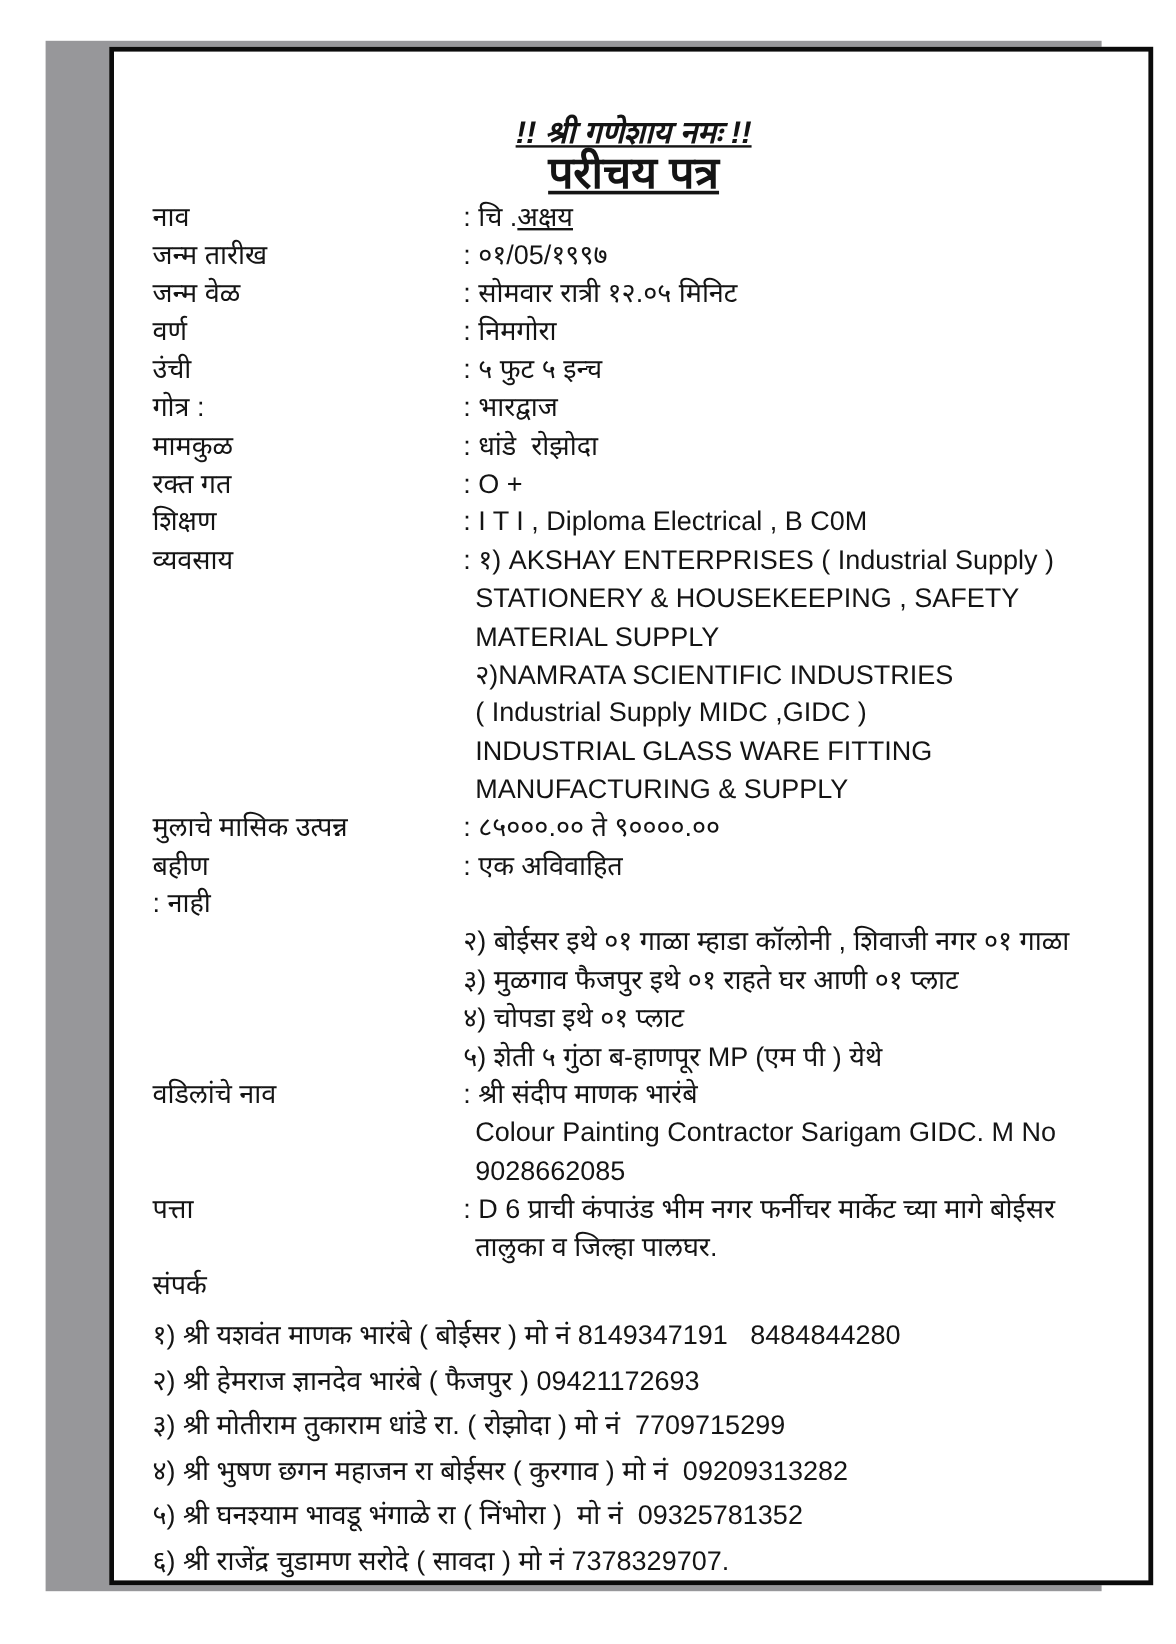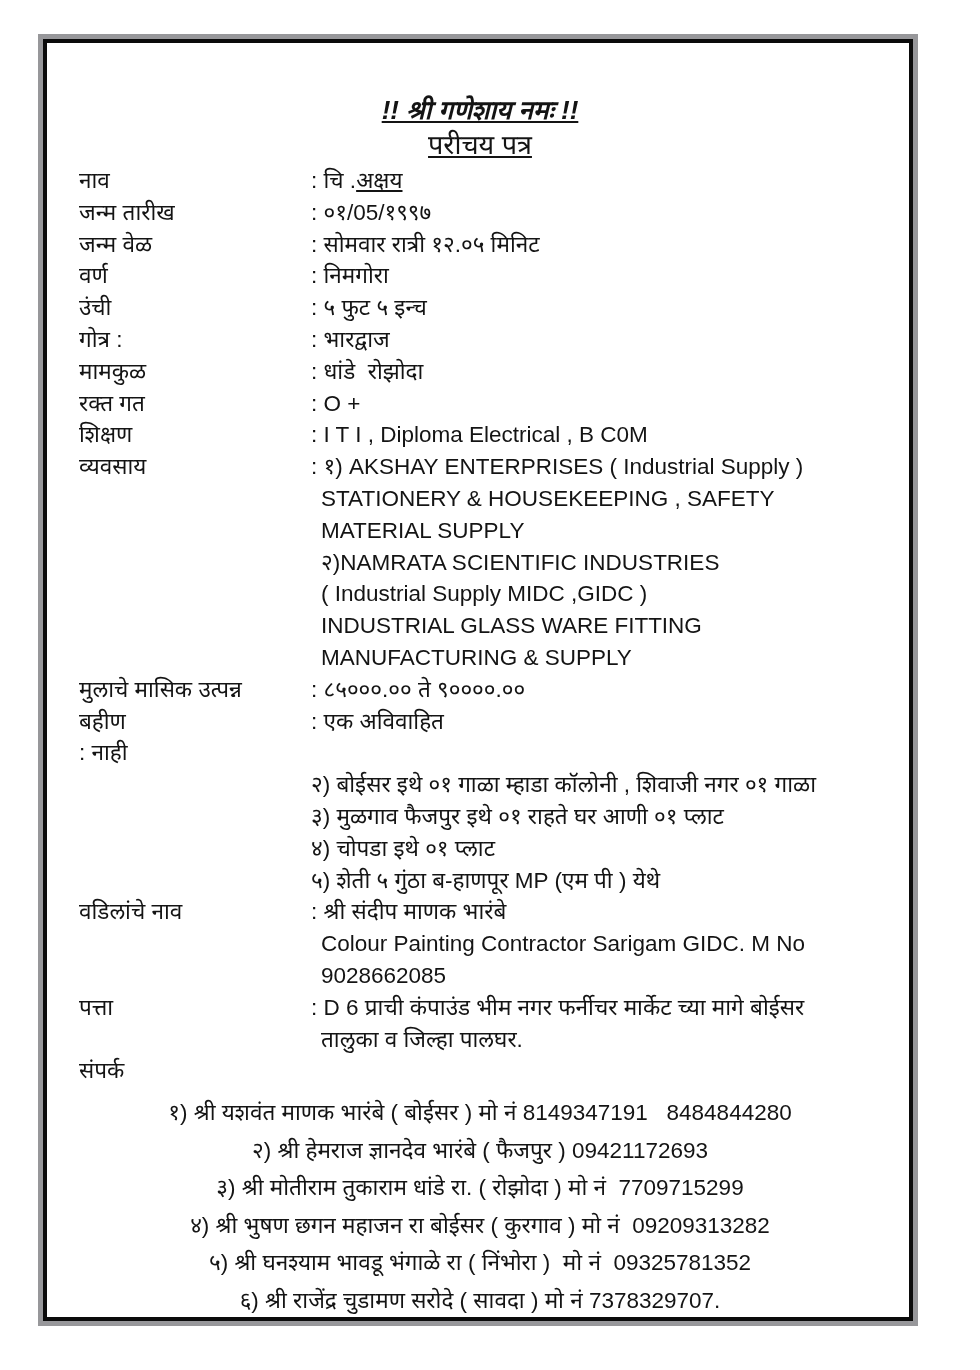--- a/index.html
+++ b/index.html
@@ -17,37 +17,38 @@
     background:#97979a;
     padding:5px;box-sizing:border-box;
   }
   .frame-inner{
     width:100%;height:100%;
     background:#ffffff;
     border:4px solid #0b0b0b;
     box-sizing:border-box;
     padding:50px 28px 0 32px;
     overflow:hidden;
+    margin-left:48px;
   }
   .titles{text-align:center;}
   .title1{
     font-size:26px;font-weight:bold;font-style:italic;
     text-decoration:underline;line-height:34px;
   }
   .title2{
-    font-size:27px;font-weight:normal;
+    font-size:37px;font-weight:bold;
     text-decoration:underline;line-height:36px;
   }
   .rows{margin-top:2px;}
-  .row{display:flex;line-height:31.8px;font-size:22.5px;}
+  .row{display:flex;line-height:31.8px;font-size:22.5px;gap:27px;}
   .row .label{width:232px;flex:none;white-space:pre-wrap;}
   .row .value{flex:1;white-space:pre-wrap;}
   .row .value.cont{padding-left:10px;}
   .u{text-decoration:underline;}
-  .contacts{margin-top:7px;font-size:22.5px;line-height:37.6px;text-align:center;}
+  .contacts{margin-top:7px;font-size:22.5px;line-height:37.6px;}
   .contact-line{white-space:pre-wrap;}
 </style>
 </head>
 <body>
 
 <div class="page">
   <div class="frame-outer">
     <div class="frame-inner">
 
       <div class="titles">

